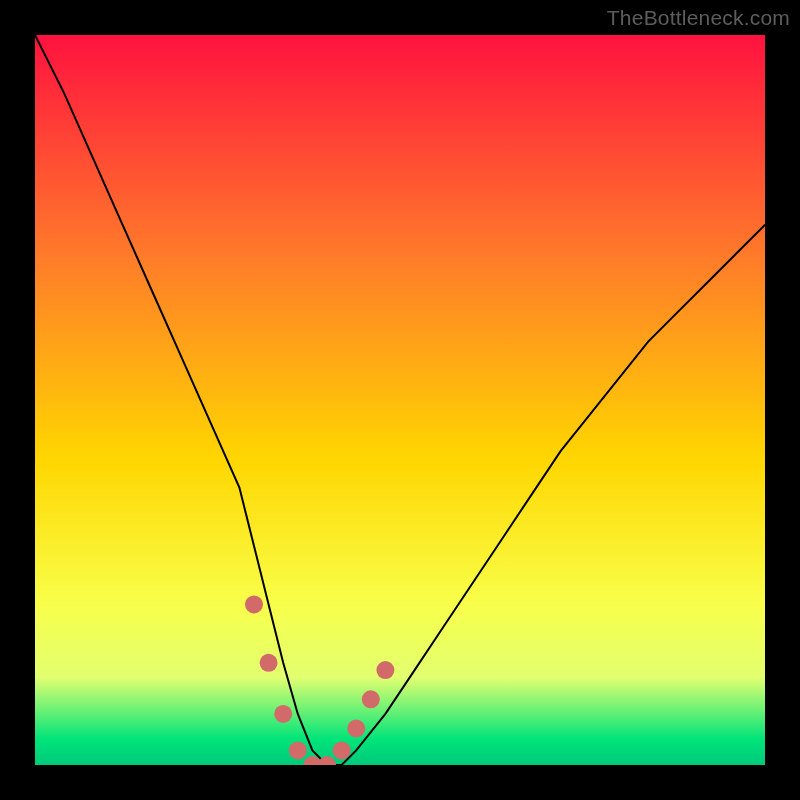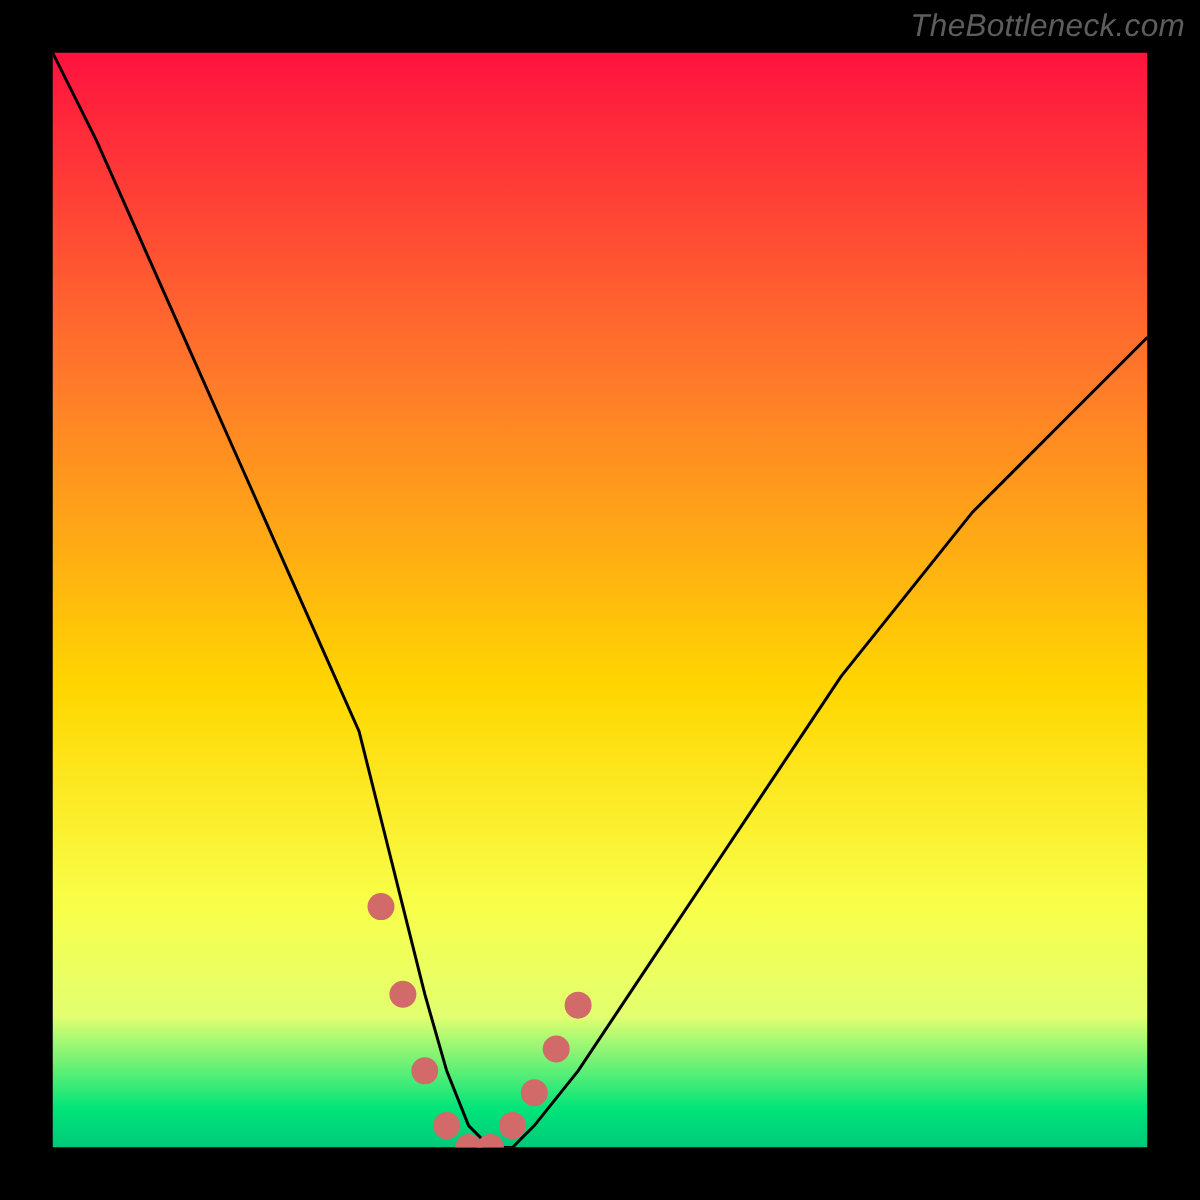--- a/index.html
+++ b/index.html
@@ -11,21 +11,20 @@
     background: #000;
     font-family: Arial, Helvetica, sans-serif;
   }
   .frame {
     position: absolute;
     top: 0;
     left: 0;
     width: 800px;
     height: 800px;
     background: #000;
-    font-style: italic;
   }
   .watermark {
     position: absolute;
     top: 6px;
     right: 10px;
     color: #5d5d5d;
     font-size: 21px;
     font-weight: 400;
     letter-spacing: 0.2px;
     z-index: 10;

